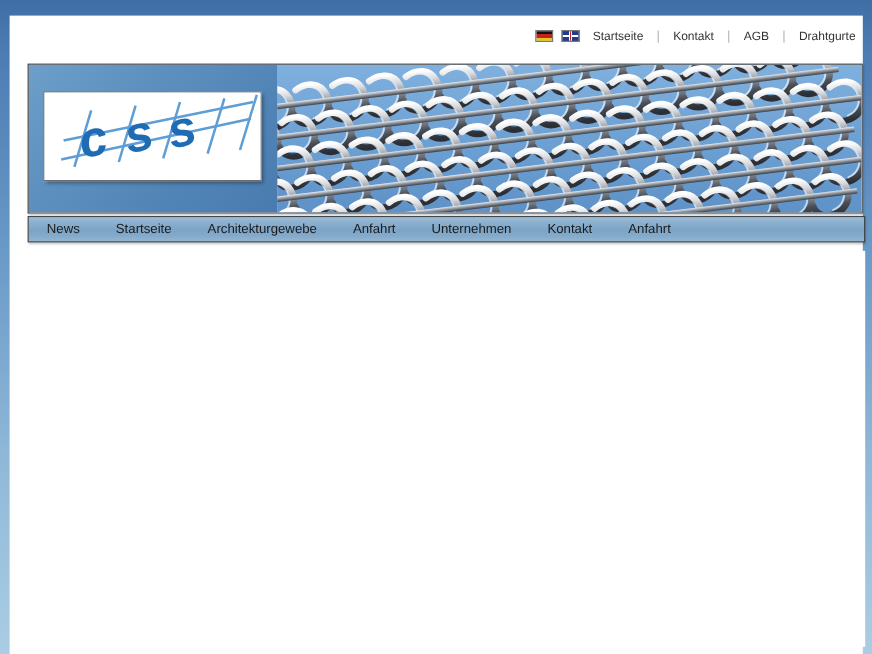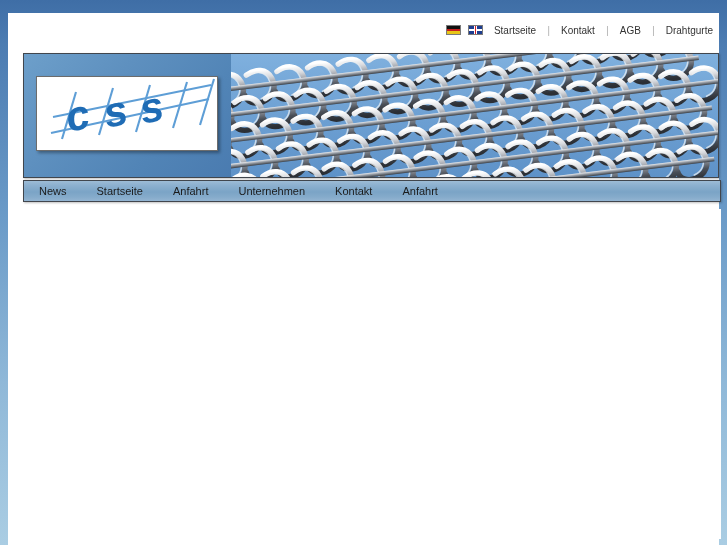--- a/index.html
+++ b/index.html
@@ -258,20 +258,21 @@
           <use href="#coilrow" x="-36" y="98"></use>
           <use href="#coilrow" x="-52" y="124"></use>
         </g>
       </svg>
     </div>
   </div>
 
   <nav class="main-nav">
     <a class="nav-item" href="#">News</a>
     <a class="nav-item" href="#">Startseite</a>
+    <a class="nav-item" href="#">Architekturgewebe</a>
     <a class="nav-item" href="#">Anfahrt</a>
     <a class="nav-item" href="#">Unternehmen</a>
     <a class="nav-item" href="#">Kontakt</a>
     <a class="nav-item" href="#">Anfahrt</a>
   </nav>
 
   <div class="content-area">
     <span></span>
   </div>
 

